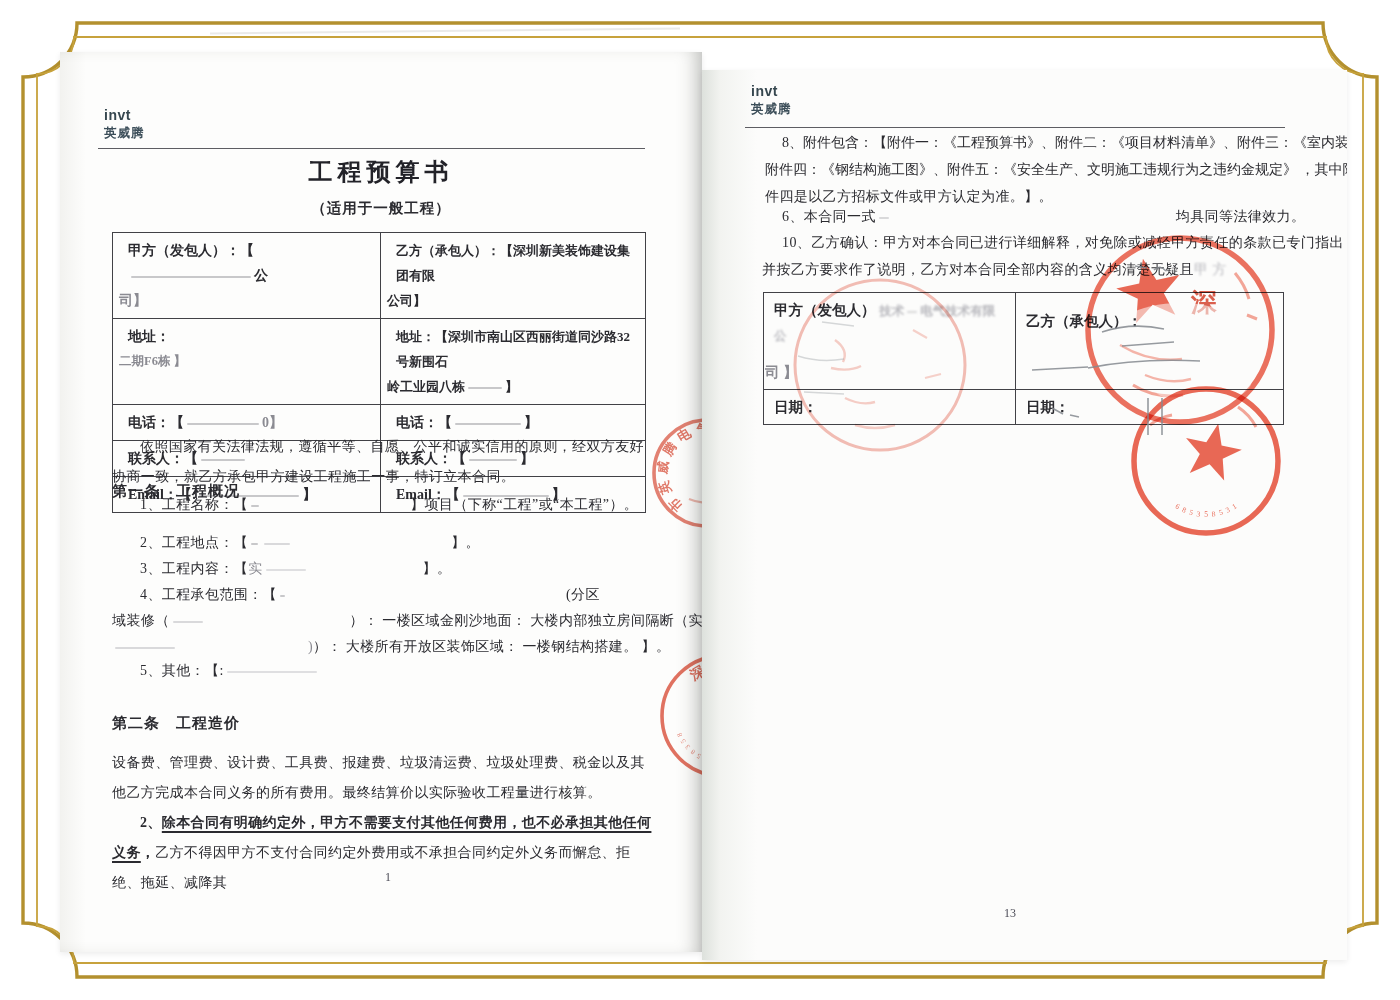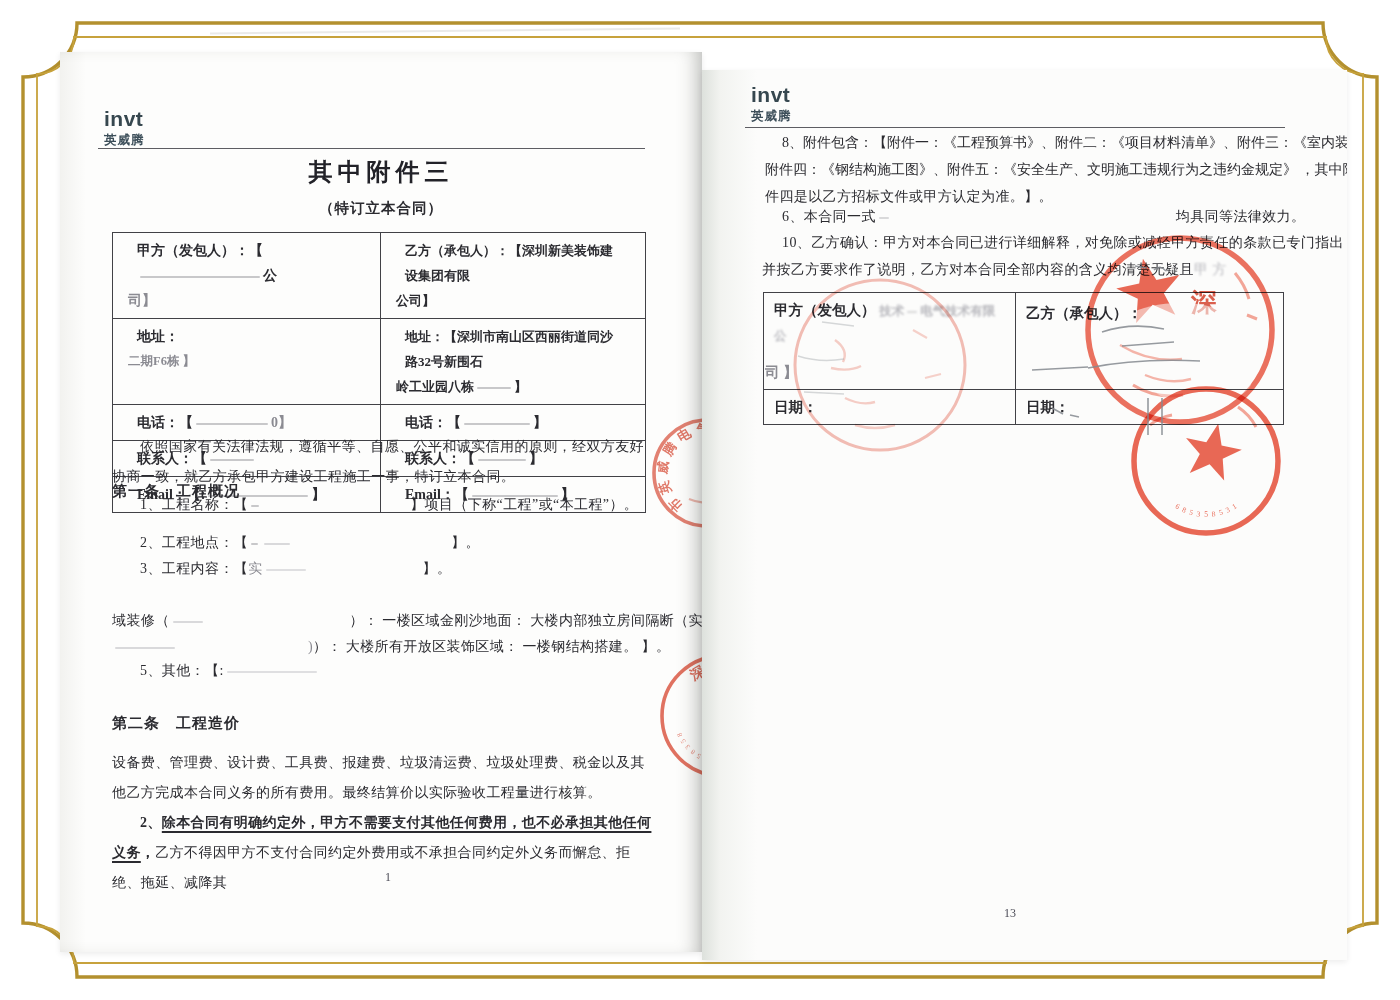--- a/index.html
+++ b/index.html
@@ -10,31 +10,31 @@
   
   .page{position:absolute;background:#fdfdfc;}
   .page-left{left:60px;top:52px;width:642px;height:900px;overflow:hidden;
      background:linear-gradient(90deg,#f2f2ef 0,#fdfdfc 26px);
      box-shadow:inset -16px 0 20px -12px rgba(95,98,92,.45), 0 2px 6px rgba(0,0,0,.08);}
   .page-right{left:702px;top:70px;width:645px;height:890px;overflow:hidden;
      background:linear-gradient(90deg,#dde1dc 0,#f2f3f0 18px,#fcfcfb 55px);
      box-shadow:0 2px 6px rgba(0,0,0,.08);}
   
   .logo-main{font-family:"Liberation Sans","DejaVu Sans",sans-serif;font-weight:800;
-     font-size:21px;color:#36474f;line-height:1;letter-spacing:.5px;}
+     font-size:14px;color:#36474f;line-height:1;letter-spacing:.5px;}
   .logo-sub{font-family:"Liberation Sans","DejaVu Sans",sans-serif;font-weight:700;
      font-size:12.5px;color:#3c4e59;margin-top:3px;letter-spacing:1px;}
   .rule{border-top:1.6px solid #5d5d62;height:0;}
   .title{width:100%;text-align:center;font-size:24px;font-weight:700;letter-spacing:5px;color:#222228;}
   .subtitle{width:100%;text-align:center;font-size:14.5px;font-weight:700;letter-spacing:1px;}
   
   table{border-collapse:collapse;table-layout:fixed;}
   .ptable{border:1.8px solid #414146;}
   .ptable td{border:1.4px solid #414146;font-size:14px;font-weight:700;
-     padding:5px 24px;vertical-align:top;line-height:25px;}
+     padding:5px 15px;vertical-align:top;line-height:25px;}
   .val{font-weight:600;font-size:13px;}
   .hang{margin-left:-9px;}
   .sigtable{border:1.8px solid #414146;}
   .sigtable td{border:1.4px solid #414146;font-size:14.5px;font-weight:700;
      padding:5px 10px;vertical-align:top;line-height:24px;}
   
   .line{position:absolute;font-size:14px;font-weight:500;letter-spacing:.4px;white-space:nowrap;}
   .para{position:absolute;font-size:14px;font-weight:500;line-height:30px;letter-spacing:.4px;}
   .bold{font-weight:700;}
   .heading{font-size:15px;font-weight:700;letter-spacing:1px;}
@@ -63,22 +63,22 @@
   <div class="abs" style="left:210px;top:30px;width:470px;border-top:2px solid #dcdcda;opacity:.6;transform:rotate(-.6deg)"></div>
 
   <div class="page page-left">
 
     <div class="abs" style="left:44px;top:56px">
       <div class="logo-main">invt</div>
       <div class="logo-sub">英威腾</div>
     </div>
     <div class="rule abs" style="left:38px;top:96px;width:547px"></div>
 
-    <div class="title abs" style="top:104px">其中附件三</div>
-    <div class="subtitle abs" style="top:147px">（特订立本合同）</div>
+    <div class="title abs" style="top:104px">工程预算书</div>
+    <div class="subtitle abs" style="top:147px">（适用于一般工程）</div>
 
     <table class="ptable abs" style="left:52px;top:180px;width:533px">
       <colgroup>
           <col style="width:268px">
           <col style="width:265px">
         </colgroup>
       <tbody>
           <tr style="height:54px">
         <td>
           <span>甲方（发包人）：【</span><span class="sm" style="width:120px"></span><span>公</span>
@@ -121,20 +121,23 @@
     <div class="line heading" style="left:52px;top:430px">第一条　工程概况</div>
 
     <div class="line" style="left:80px;top:444px">
       <span>1、工程名称：【</span><span class="gap" style="width:162px"><span class="sm" style="width:8px"></span></span><span>】项目（下称“工程”或“本工程”）。</span>
     </div>
     <div class="line" style="left:80px;top:482px">
       <span>2、工程地点：【</span><span class="sm" style="width:7px"></span><span class="gap" style="width:190px"><span class="sm" style="width:26px;opacity:.3"></span></span><span>】。</span>
     </div>
     <div class="line" style="left:80px;top:508px">
       <span>3、工程内容：【</span><span class="faint">实</span><span class="gap" style="width:160px"><span class="sm" style="width:40px;opacity:.25"></span></span><span>】。</span>
+    </div>
+    <div class="line" style="left:80px;top:534px">
+      <span>4、工程承包范围：【</span><span class="sm" style="width:5px"></span><span class="gap" style="width:278px"></span><span>(分区</span>
     </div>
     <div class="line" style="left:52px;top:586px">
       <span class="gap" style="width:196px"><span class="sm" style="width:60px;opacity:.3"></span></span><span class="faint" style="filter:none;opacity:.8">)</span><span>）： 大楼所有开放区装饰区域： 一楼钢结构搭建。 】。</span>
     </div>
     <div class="line" style="left:52px;top:560px">
       <span>域装修（</span><span class="gap" style="width:180px"><span class="sm" style="width:30px;opacity:.3"></span></span><span>）： 一楼区域金刚沙地面： 大楼内部独立房间隔断（实</span>
     </div>
     <div class="line" style="left:80px;top:610px">
       <span>5、其他：【:</span><span class="gap" style="width:200px"><span class="sm" style="width:90px;opacity:.25"></span></span>
     </div>
@@ -205,21 +208,21 @@
           <col style="width:252px">
           <col style="width:268px">
         </colgroup>
       <tbody>
           <tr style="height:66px">
         <td>
           <span>甲方（发包人）</span>
           <span class="vfaint" style="font-size:12.5px"><span>技术</span><span class="sm" style="width:10px"></span><span>电气技术有限公</span></span>
           <div class="hang faint" style="margin-top:12px">司 】</div>
         </td>
-        <td style="padding-top:8px">
+        <td style="padding-top:16px">
           <span>乙方（承包人）：</span>
         </td>
       </tr>
       <tr style="height:33px">
         <td><span>日期：</span></td>
         <td><span>日期：</span></td>
       </tr>
     </tbody>
       </table>
 

